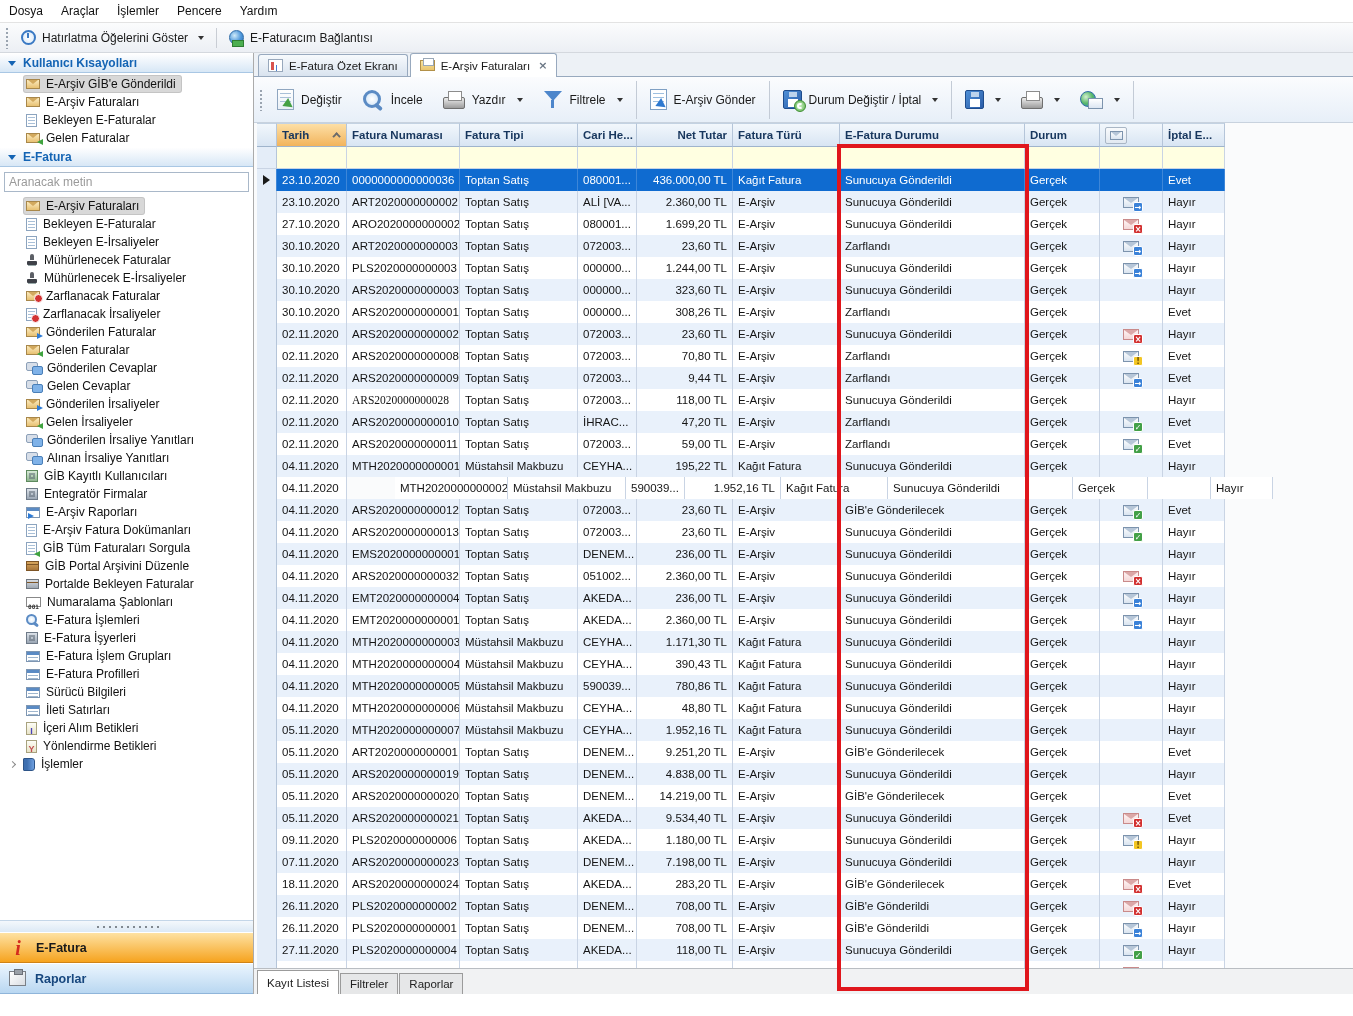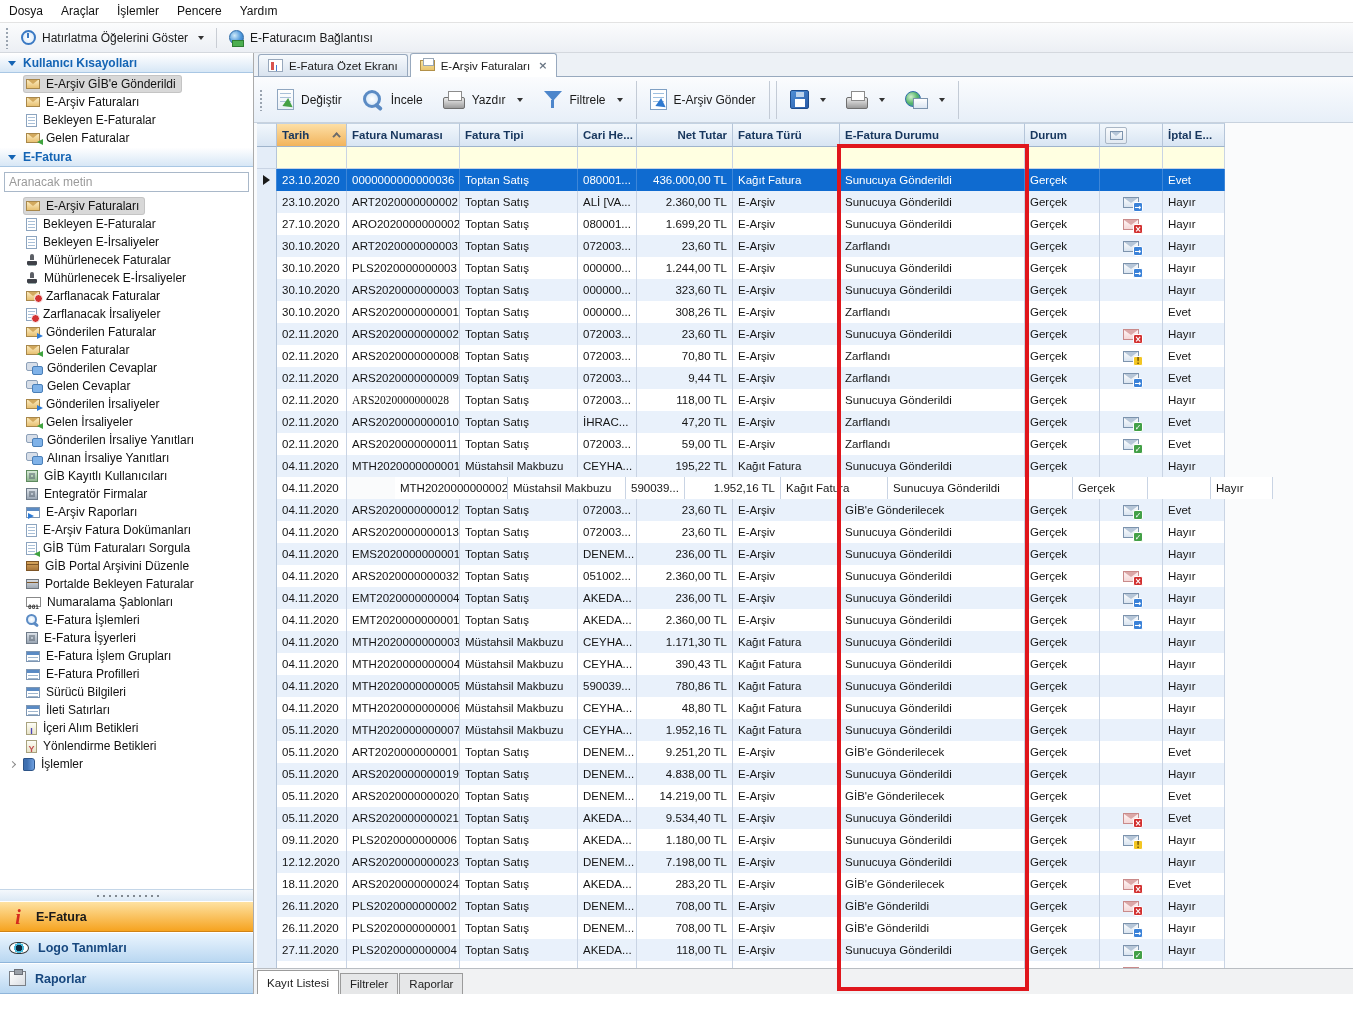--- a/index.html
+++ b/index.html
@@ -450,24 +450,20 @@
         </div>
       <div class="gripper">
           <span class="dots"></span>
         </div>
       <div id="panels">
           <div class="panel orange">
             <span class="p-efatura">i</span>
             <span>E-Fatura</span>
           </div>
           <div class="panel">
-            <span class="p-eye"></span>
-            <span>Logo Tanımları</span>
-          </div>
-          <div class="panel">
             <span class="p-clip"></span>
             <span>Raporlar</span>
           </div>
         </div>
     </div>
 
     <div class="main">
       <div class="tabstrip" id="tabstrip">
           <div class="tab">
             <span class="i-chart"></span>
@@ -498,20 +494,27 @@
             <span class="tico i-funnel"></span>
             <span>Filtrele</span>
             <span class="dd"></span>
           </div>
           <span class="tb-sep"></span>
           <div class="tb-btn">
             <span class="tico i-docsend"></span>
             <span>E-Arşiv Gönder</span>
           </div>
           <span class="tb-sep"></span>
+          <div class="tb-btn">
+            <span class="tico wrap-refresh i-save">
+              <span class="refresh"></span>
+            </span>
+            <span>Durum Değiştir / İptal</span>
+            <span class="dd"></span>
+          </div>
           <span class="tb-sep"></span>
           <div class="tb-btn">
             <span class="tico i-save"></span>
             <span class="dd"></span>
           </div>
           <div class="tb-btn">
             <span class="tico i-print"></span>
             <span class="dd"></span>
           </div>
           <div class="tb-btn">
@@ -1037,21 +1040,21 @@
               <div class="dcell" style="width: 75px; flex: 0 0 auto;">Gerçek</div>
               <div class="dcell center" style="width: 63px; flex: 0 0 auto;">
                 <span class="env">
                   <span class="badge b-warn">!</span>
                 </span>
               </div>
               <div class="dcell" style="width: 62px; flex: 0 0 auto;">Hayır</div>
             </div>
             <div class="drow alt">
               <div class="dcell ind" style="width: 20px; flex: 0 0 auto;"></div>
-              <div class="dcell" style="width: 70px; flex: 0 0 auto;">12.12.2020</div>
+              <div class="dcell" style="width: 70px; flex: 0 0 auto;">07.11.2020</div>
               <div class="dcell" style="width: 113px; flex: 0 0 auto;">ARS2020000000023</div>
               <div class="dcell" style="width: 118px; flex: 0 0 auto;">Toptan Satış</div>
               <div class="dcell" style="width: 59px; flex: 0 0 auto;">DENEM...</div>
               <div class="dcell right" style="width: 96px; flex: 0 0 auto;">7.198,00 TL</div>
               <div class="dcell" style="width: 107px; flex: 0 0 auto;">E-Arşiv</div>
               <div class="dcell" style="width: 185px; flex: 0 0 auto;">Sunucuya Gönderildi</div>
               <div class="dcell" style="width: 75px; flex: 0 0 auto;">Gerçek</div>
               <div class="dcell center" style="width: 63px; flex: 0 0 auto;"></div>
               <div class="dcell" style="width: 62px; flex: 0 0 auto;">Hayır</div>
             </div>

